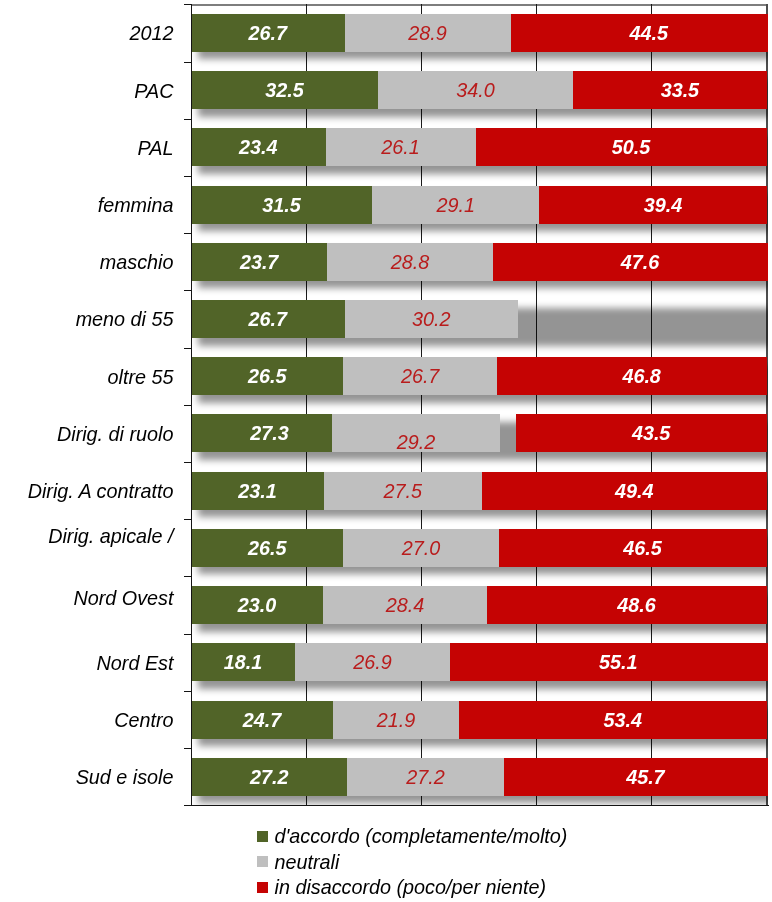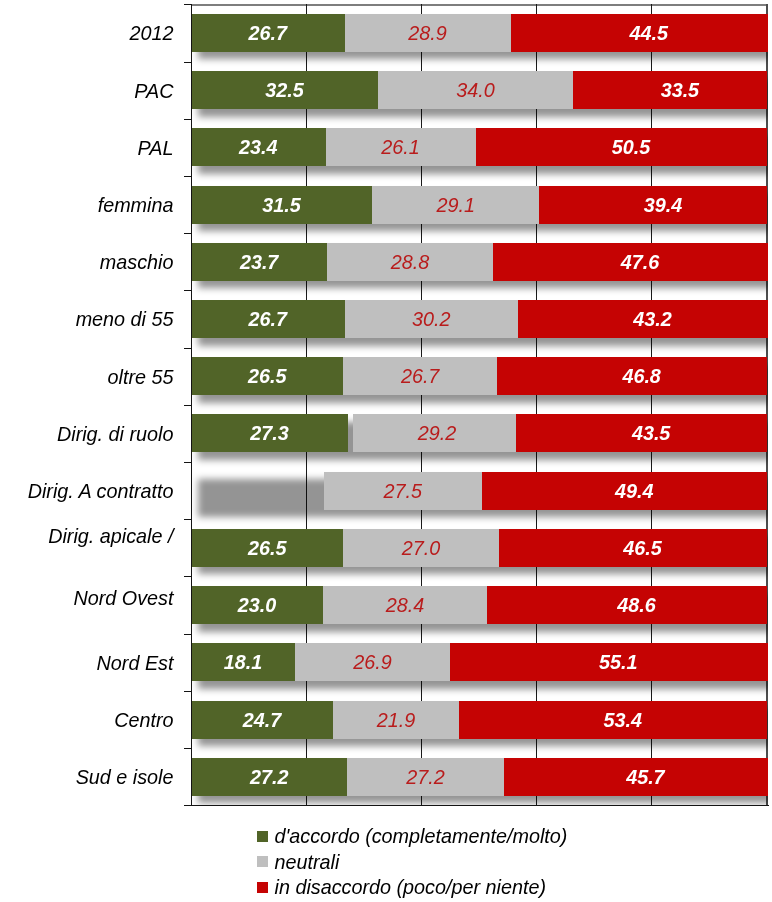--- a/index.html
+++ b/index.html
@@ -260,47 +260,47 @@
             <span class="val">47.6</span>
           </div>
         </div>
         <div class="bar-row" style="top: 295.679px; width: 575px;">
           <div class="seg seg-a" style="left: 0px; width: 153.525px;">
             <span class="val">26.7</span>
           </div>
           <div class="seg seg-b" style="left: 153.525px; width: 173.65px;">
             <span class="val">30.2</span>
           </div>
-          <div class="seg seg-c" style="left: 327.175px; width: 249.8px;">
-            <span class="val">43.2</span>
-          </div>
         </div>
         <div class="bar-row" style="top: 352.893px; width: 575px;">
           <div class="seg seg-a" style="left: 0px; width: 152.375px;">
             <span class="val">26.5</span>
           </div>
           <div class="seg seg-b" style="left: 152.375px; width: 153.525px;">
             <span class="val">26.7</span>
           </div>
           <div class="seg seg-c" style="left: 305.9px; width: 270.5px;">
             <span class="val">46.8</span>
           </div>
         </div>
         <div class="bar-row" style="top: 410.107px; width: 575px;">
           <div class="seg seg-a" style="left: 0px; width: 156.975px;">
             <span class="val">27.3</span>
           </div>
-          <div class="seg seg-b" style="left: 162px; width: 167.9px;">
+          <div class="seg seg-b" style="left: 141px; width: 167.9px; align-items: flex-end;">
             <span class="val">29.2</span>
           </div>
           <div class="seg seg-c" style="left: 324.875px; width: 251.525px;">
             <span class="val">43.5</span>
           </div>
         </div>
         <div class="bar-row" style="top: 467.321px; width: 575px;">
+          <div class="seg seg-a" style="left: 0px; width: 132.825px;">
+            <span class="val">23.1</span>
+          </div>
           <div class="seg seg-b" style="left: 132.825px; width: 158.125px;">
             <span class="val">27.5</span>
           </div>
           <div class="seg seg-c" style="left: 290.95px; width: 285.45px; align-items: center;">
             <span class="val">49.4</span>
           </div>
         </div>
         <div class="bar-row" style="top: 524.536px; width: 575px;">
           <div class="seg seg-a" style="left: 0px; width: 152.375px;">
             <span class="val">26.5</span>

